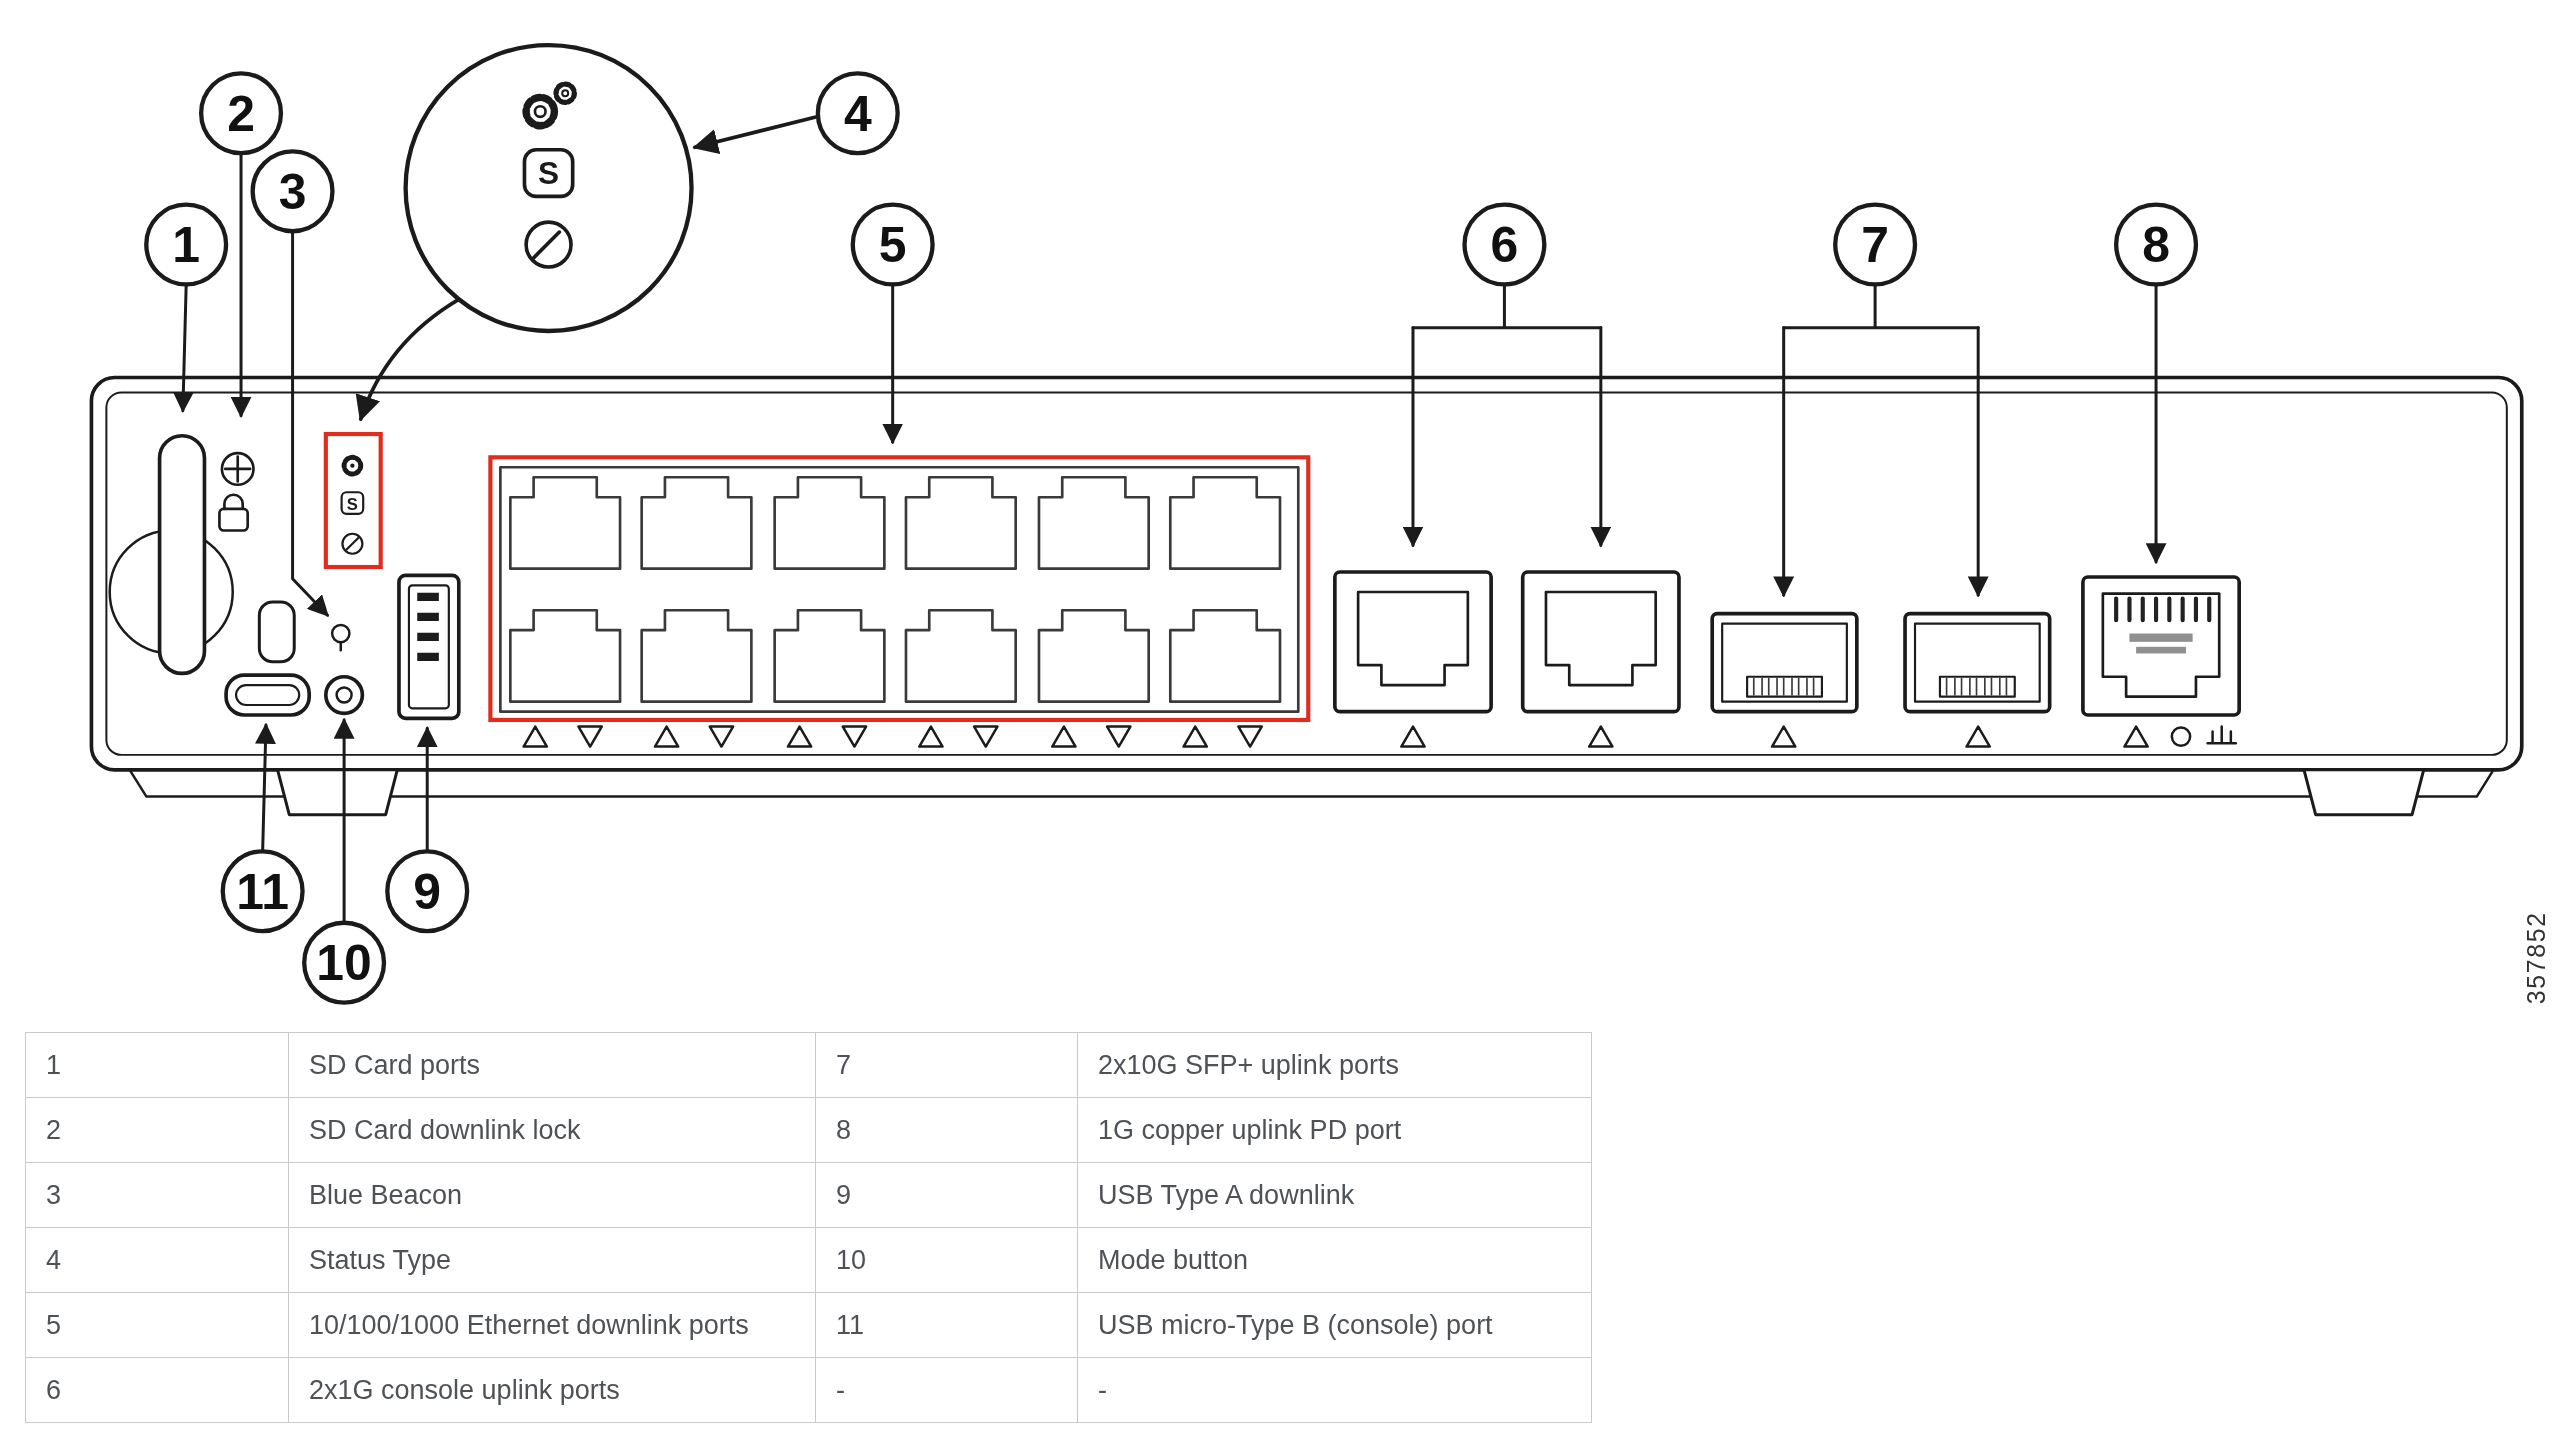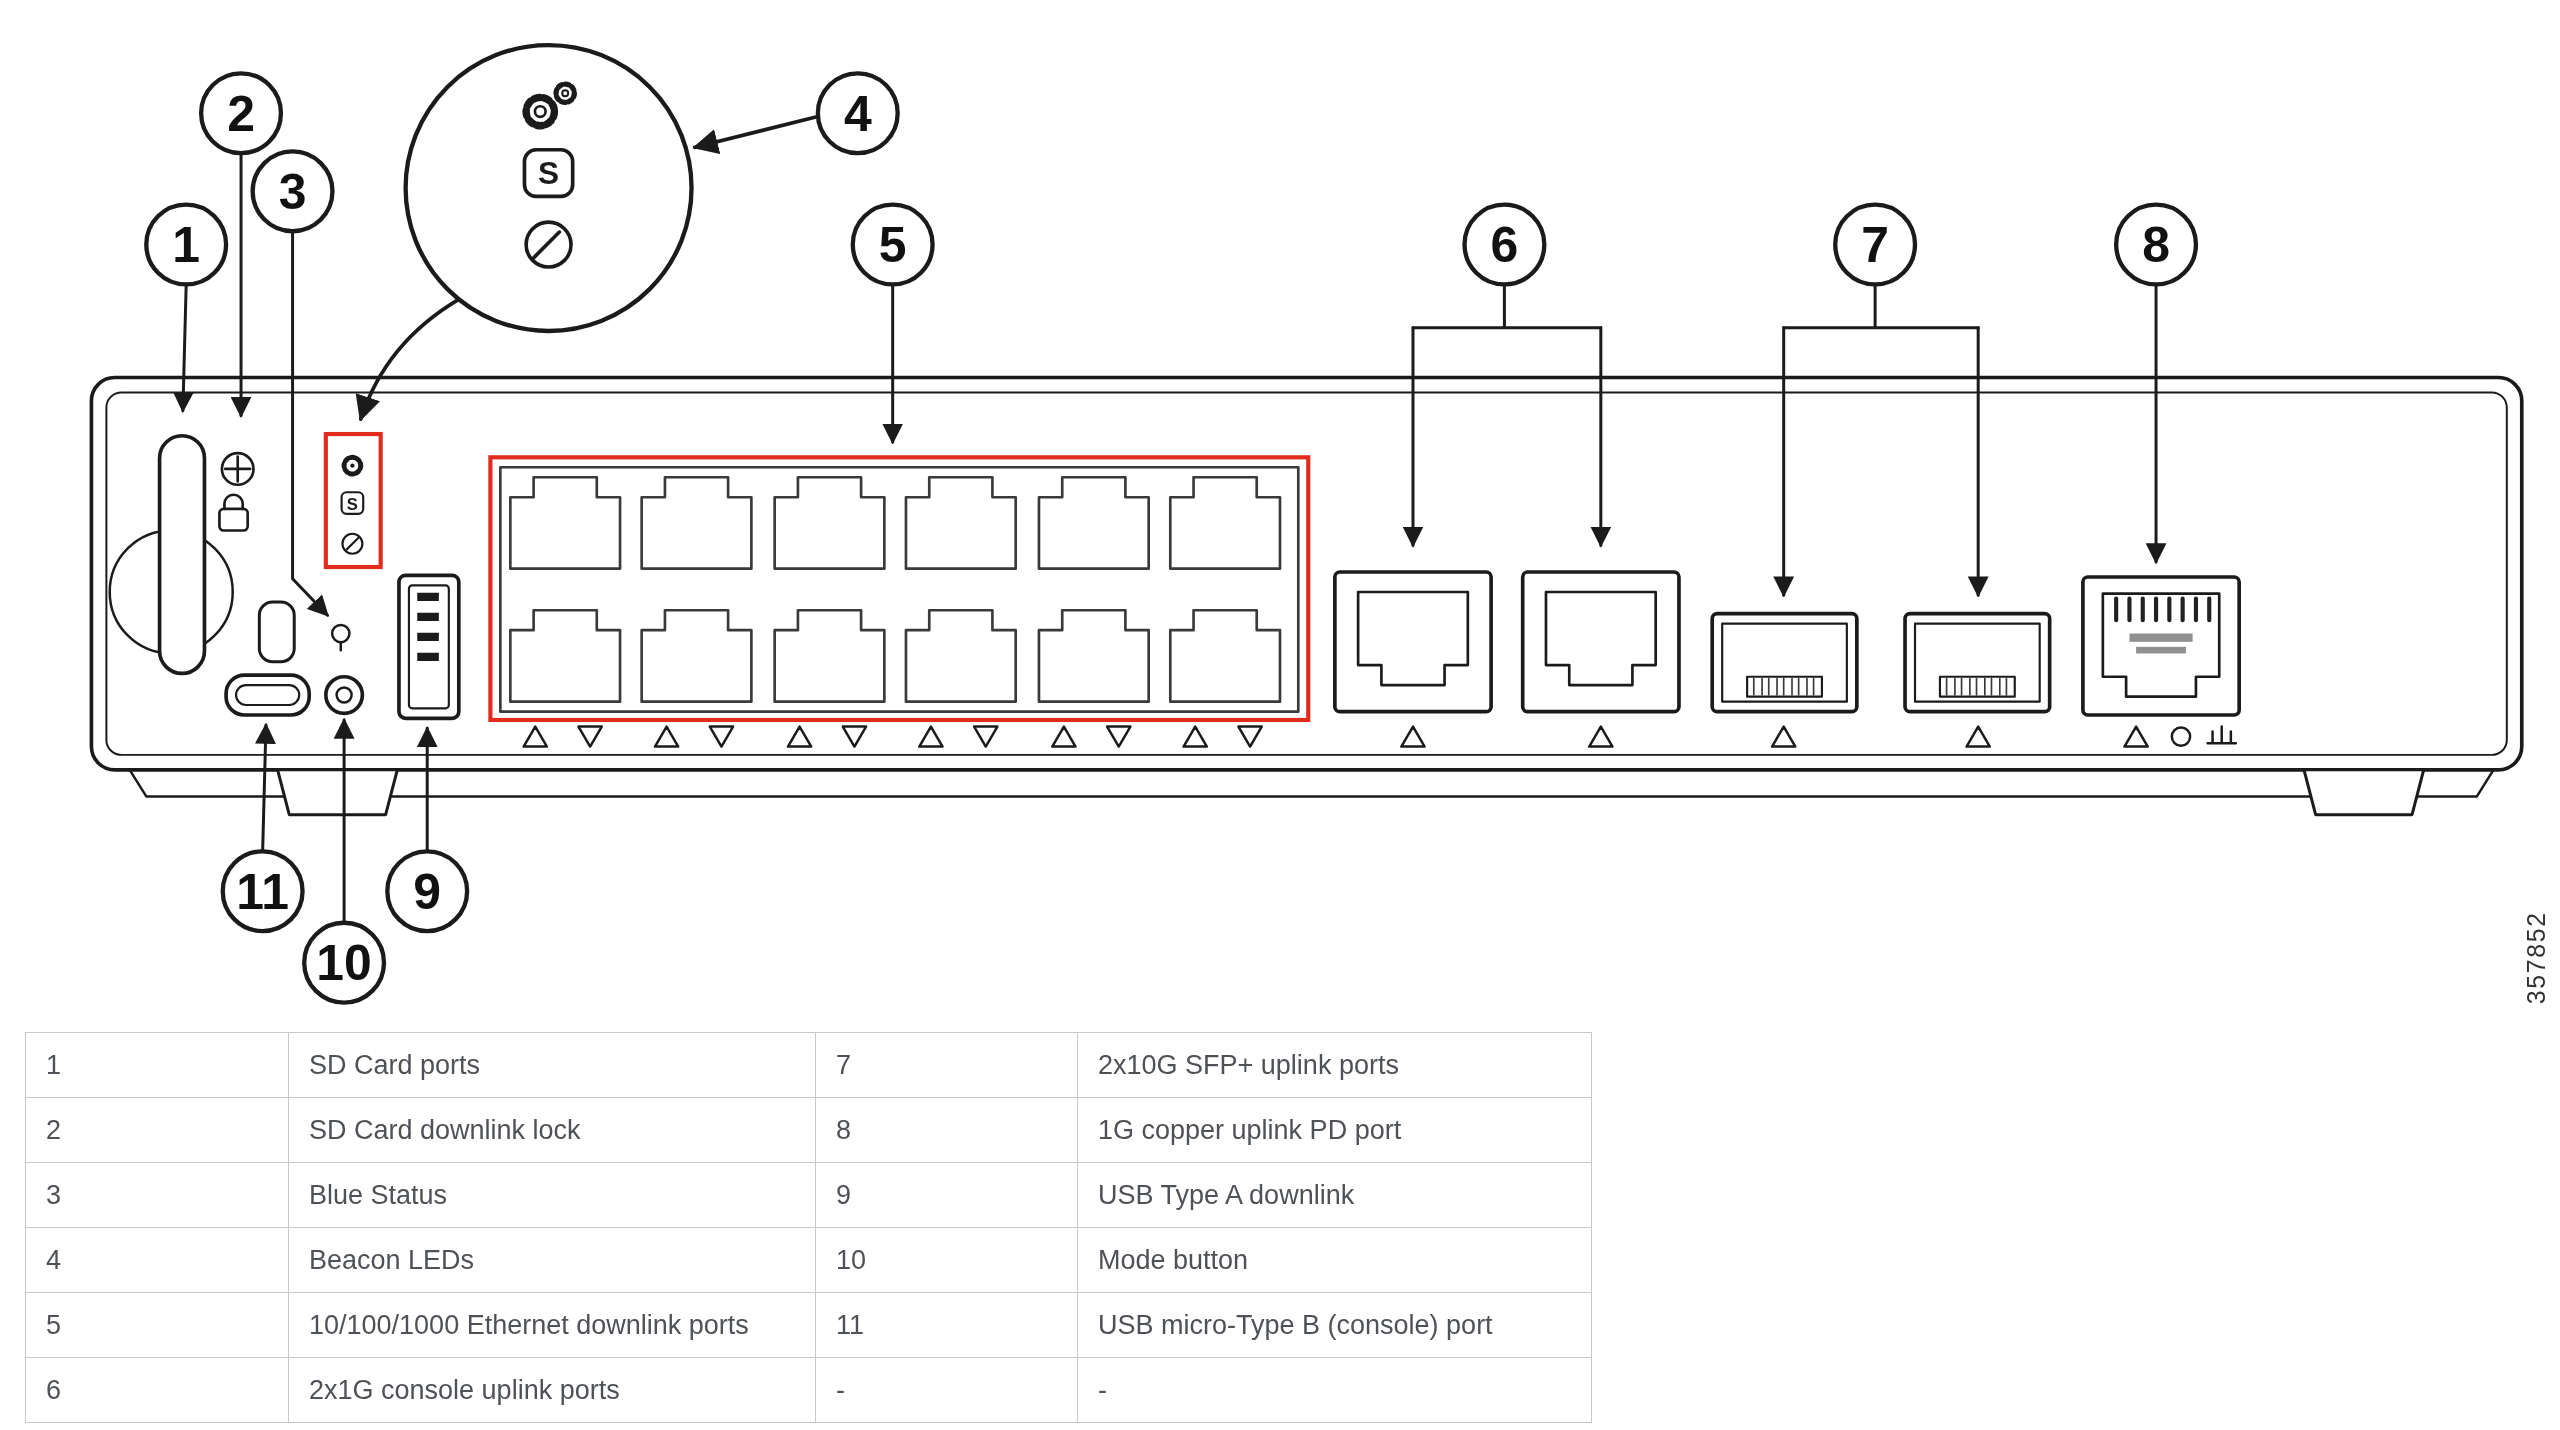--- a/index.html
+++ b/index.html
@@ -231,27 +231,27 @@
       <td>2x10G SFP+ uplink ports</td>
     </tr>
     <tr>
       <td>2</td>
       <td>SD Card downlink lock</td>
       <td>8</td>
       <td>1G copper uplink PD port</td>
     </tr>
     <tr>
       <td>3</td>
-      <td>Blue Status</td>
+      <td>Blue Beacon</td>
       <td>9</td>
       <td>USB Type A downlink</td>
     </tr>
     <tr>
       <td>4</td>
-      <td>Beacon LEDs</td>
+      <td>Status Type</td>
       <td>10</td>
       <td>Mode button</td>
     </tr>
     <tr>
       <td>5</td>
       <td>10/100/1000 Ethernet downlink ports</td>
       <td>11</td>
       <td>USB micro-Type B (console) port</td>
     </tr>
     <tr>

